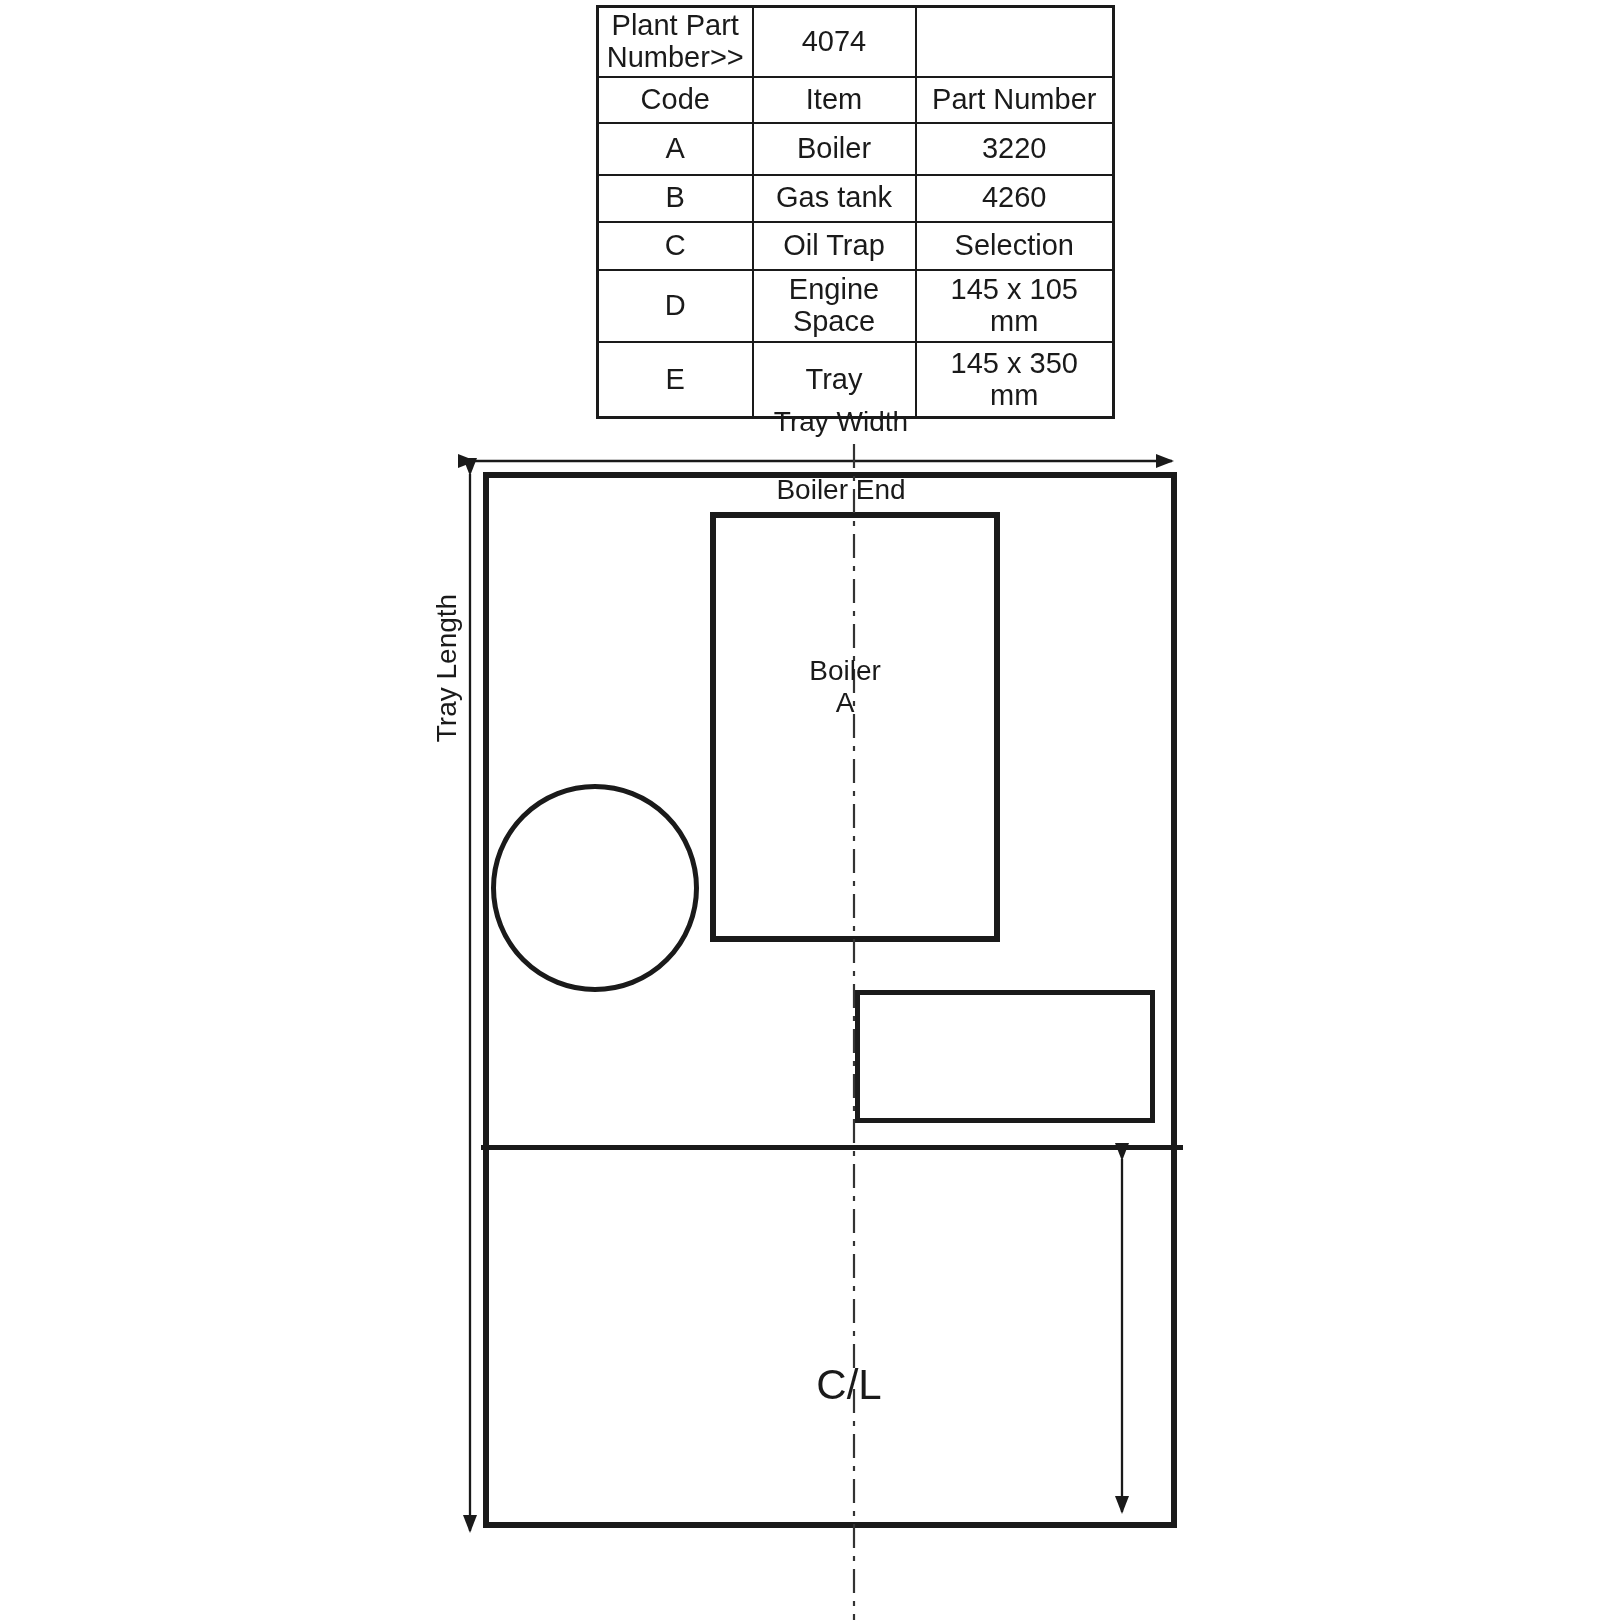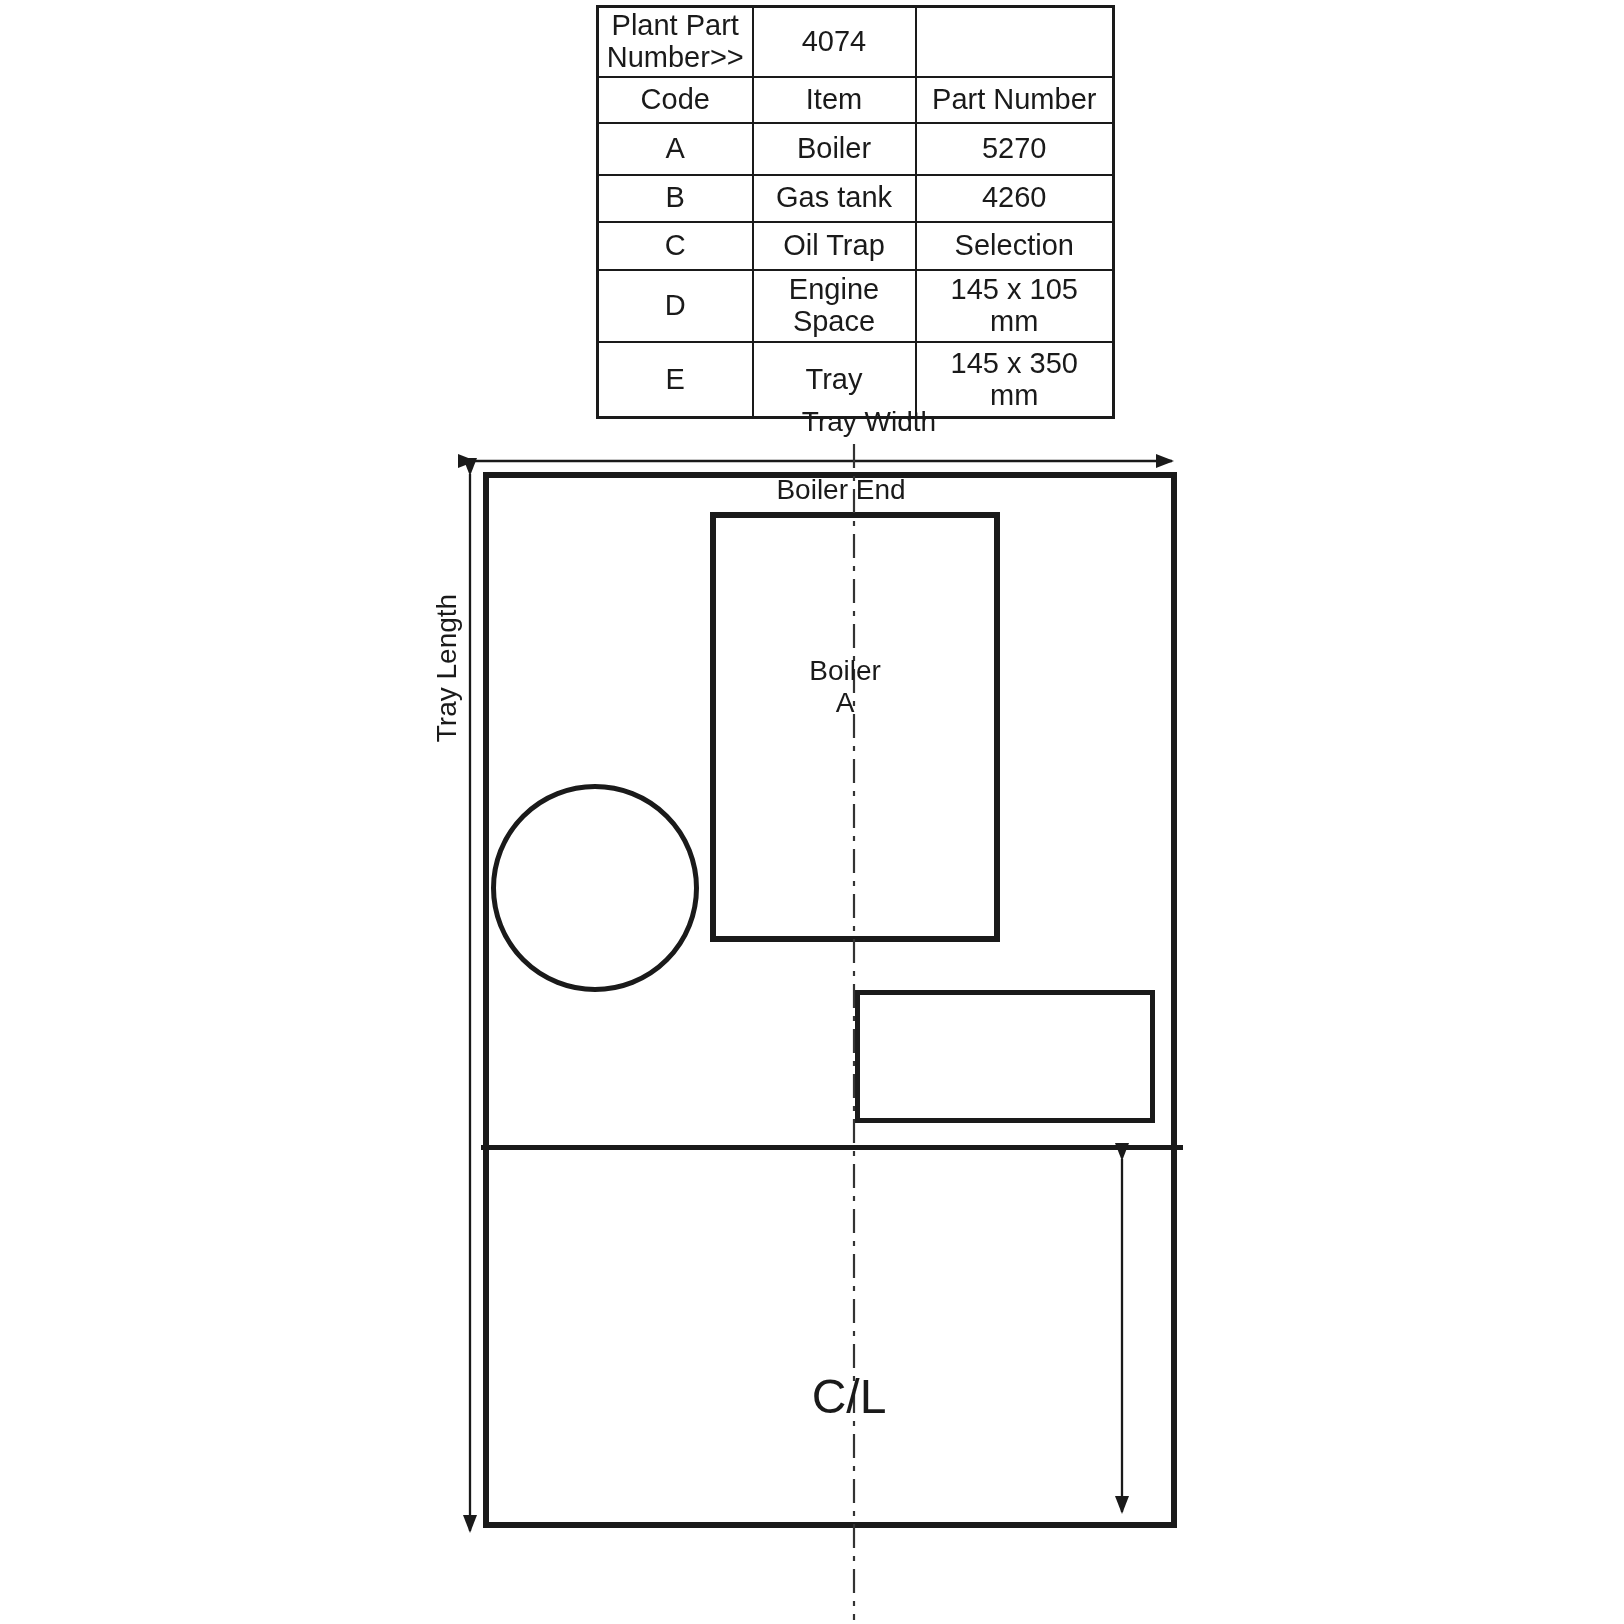--- a/index.html
+++ b/index.html
@@ -27,28 +27,28 @@
   .tray-outline{left:483px;top:472px;width:694px;height:1056px;border:6px solid #1a1a1a;}
   .boiler-box{left:710px;top:512px;width:290px;height:430px;border:6px solid #1a1a1a;}
   .gas-tank-box{left:855px;top:990px;width:300px;height:133px;border:5px solid #1a1a1a;}
   .oil-trap-circle{left:491px;top:784px;width:208px;height:208px;border:5px solid #1a1a1a;border-radius:50%;}
   .engine-divider{left:481px;top:1145px;width:702px;height:5px;background:#1a1a1a;border:none;}
   
   .lbl{
     position:absolute;transform:translate(-50%,-50%);
     font-size:28px;line-height:32px;text-align:center;white-space:nowrap;
   }
-  .lbl-tray-width{left:841px;top:422px;margin-left:28px;}
+  .lbl-tray-width{left:841px;top:422px;}
   .lbl-burner-end{left:841px;top:490px;}
   .lbl-tray-length{left:447px;top:668px;transform:translate(-50%,-50%) rotate(-90deg);}
   .lbl-boiler{left:845px;top:687px;}
   .lbl-oil-trap{left:594px;top:886px;line-height:31px;}
   .lbl-gas-tank{left:1008px;top:1046px;}
   .lbl-engine{left:789px;top:1268px;}
-  .lbl-cl{left:849px;top:1385px;font-size:48px;margin-top:12px;}
+  .lbl-cl{left:849px;top:1385px;font-size:42px;}
   
   .overlay{position:absolute;left:0;top:0;width:1624px;height:1624px;pointer-events:none;}
 </style>
 </head>
 <body>
 
 <div class="canvas">
 
   <table class="parts-table">
     <colgroup>
@@ -63,21 +63,21 @@
       <td><span></span></td>
     </tr>
     <tr style="height:46px">
       <td><span>Code</span></td>
       <td><span>Item</span></td>
       <td><span>Part Number</span></td>
     </tr>
     <tr style="height:52px">
       <td><span>A</span></td>
       <td><span>Boiler</span></td>
-      <td><span>5270</span></td>
+      <td><span>3220</span></td>
     </tr>
     <tr style="height:47px">
       <td><span>B</span></td>
       <td><span>Gas tank</span></td>
       <td><span>4260</span></td>
     </tr>
     <tr style="height:48px">
       <td><span>C</span></td>
       <td><span>Oil Trap</span></td>
       <td><span>Selection</span></td>

